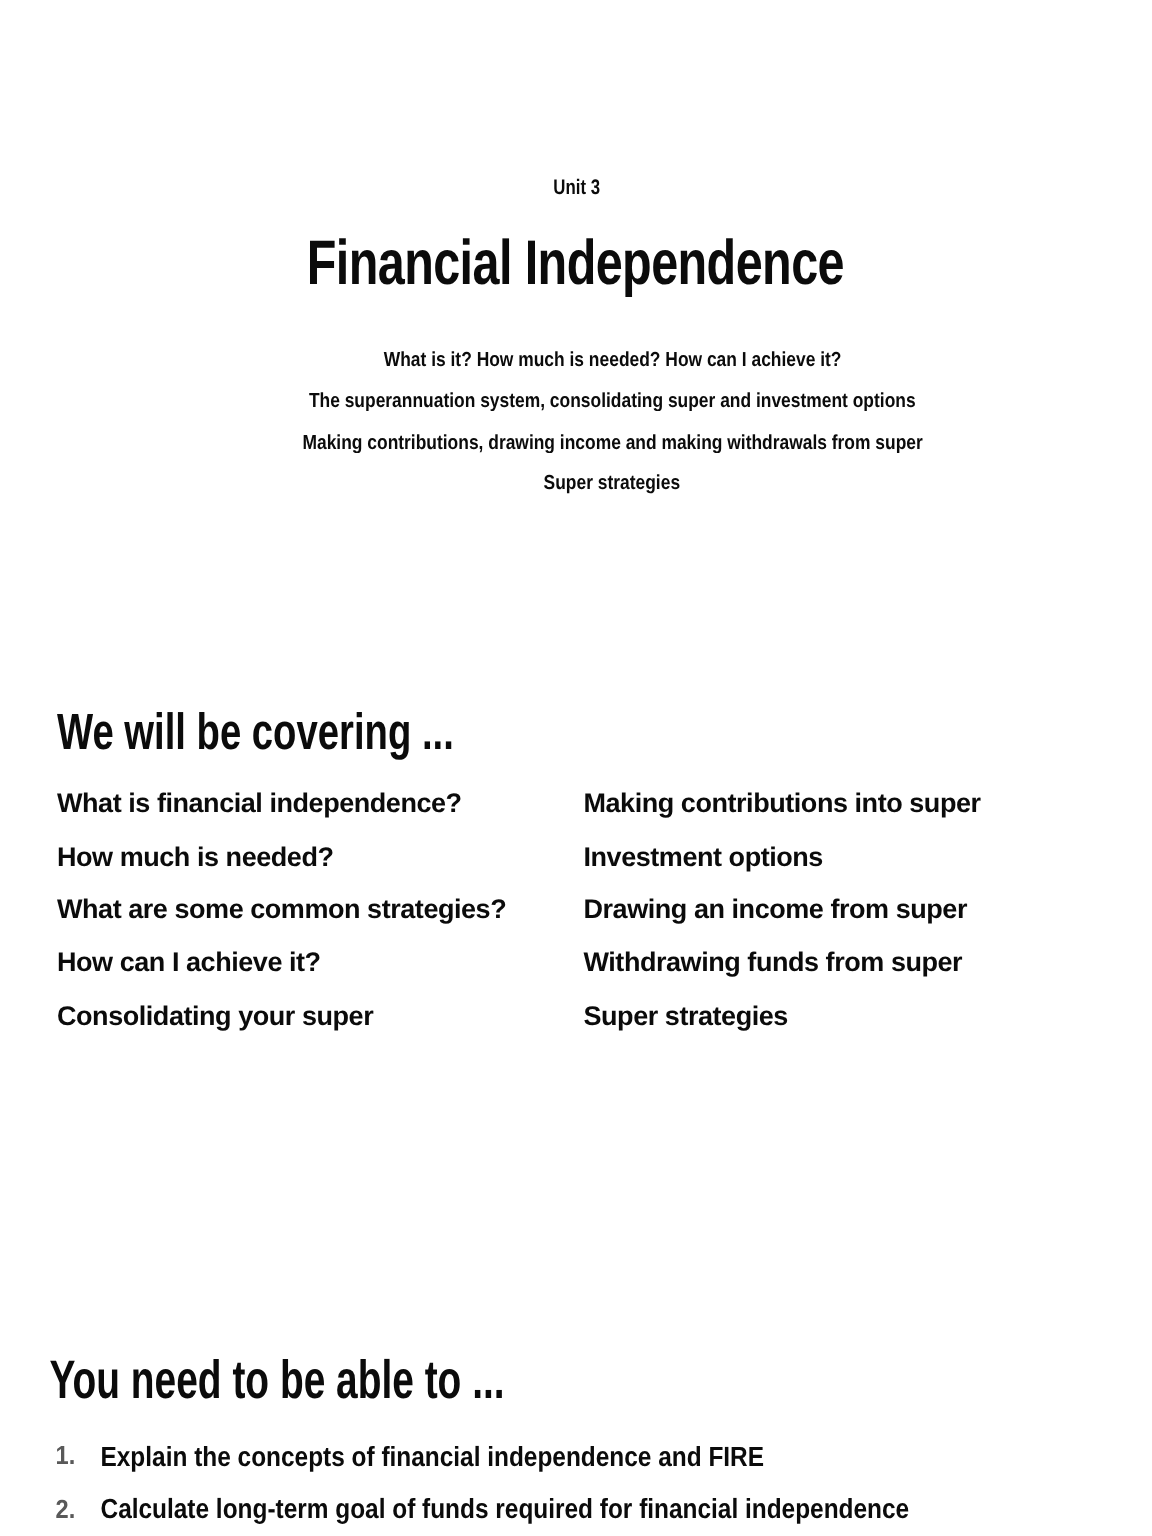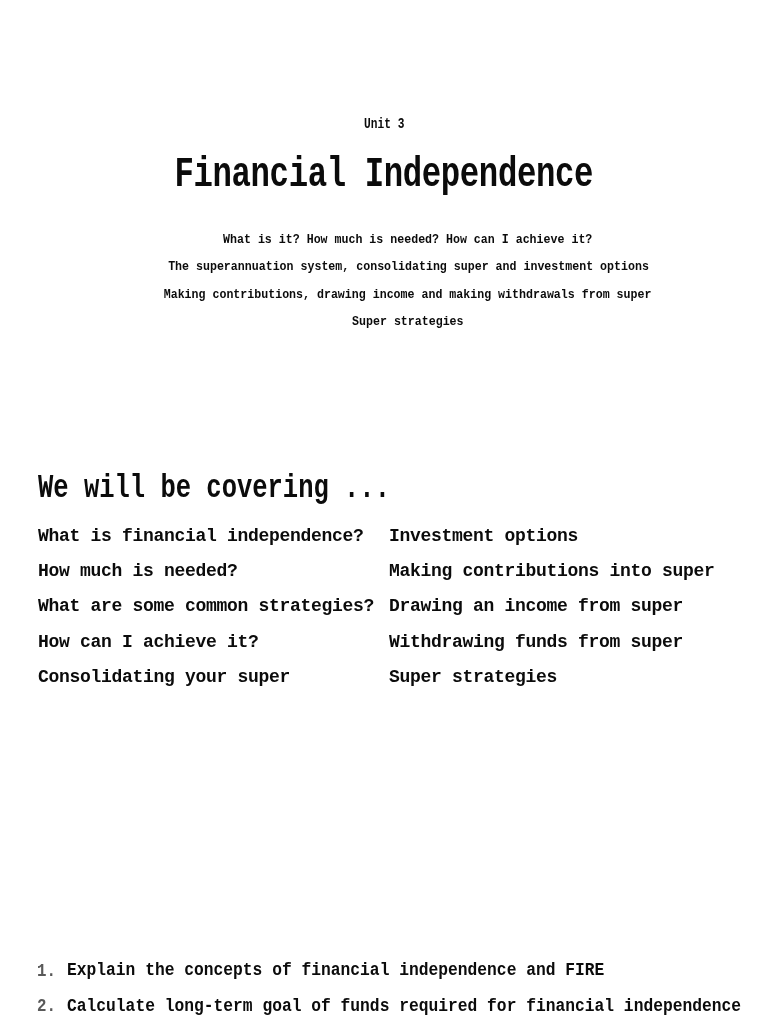--- a/index.html
+++ b/index.html
@@ -6,21 +6,21 @@
     margin: 0;
     padding: 0;
     background: #ffffff;
   }
   .page {
     position: relative;
     width: 768px;
     height: 1024px;
     background: #ffffff;
     overflow: hidden;
-    font-family: Liberation Mono, monospace;
+    font-family: Liberation Sans, sans-serif;
     color: #0b0b0b;
   }
 
   
   .kicker {
     position: absolute;
     top: 114px;
     left: 0;
     width: 768px;
     text-align: center;
@@ -180,27 +180,30 @@
 
   <div class="covering-col left">
     <div class="covering-item">What is financial independence?</div>
     <div class="covering-item">How much is needed?</div>
     <div class="covering-item">What are some common strategies?</div>
     <div class="covering-item">How can I achieve it?</div>
     <div class="covering-item">Consolidating your super</div>
   </div>
 
   <div class="covering-col right">
+    <div class="covering-item">Making contributions into super</div>
     <div class="covering-item">Investment options</div>
-    <div class="covering-item">Making contributions into super</div>
     <div class="covering-item">Drawing an income from super</div>
     <div class="covering-item">Withdrawing funds from super</div>
     <div class="covering-item">Super strategies</div>
   </div>
 
+  <h2 class="objectives-heading">
+    <span class="inner">You need to be able to ...</span>
+  </h2>
 
   <div class="objectives-list">
     <div class="objective-item">
       <span class="objective-number">1.</span>
       <span class="objective-text">Explain the concepts of financial independence and FIRE</span>
     </div>
     <div class="objective-item">
       <span class="objective-number">2.</span>
       <span class="objective-text">Calculate long-term goal of funds required for financial independence</span>
     </div>

